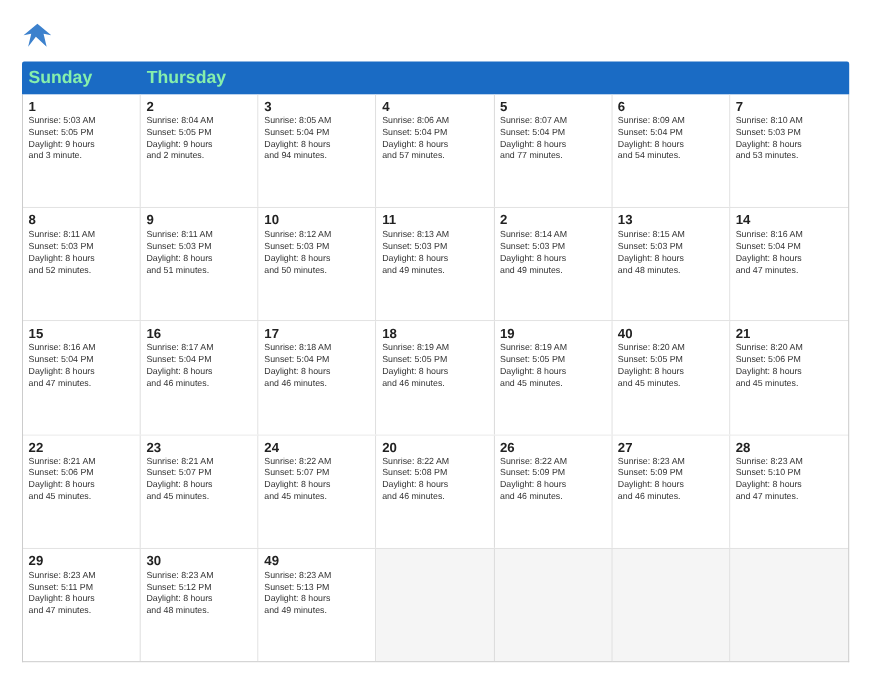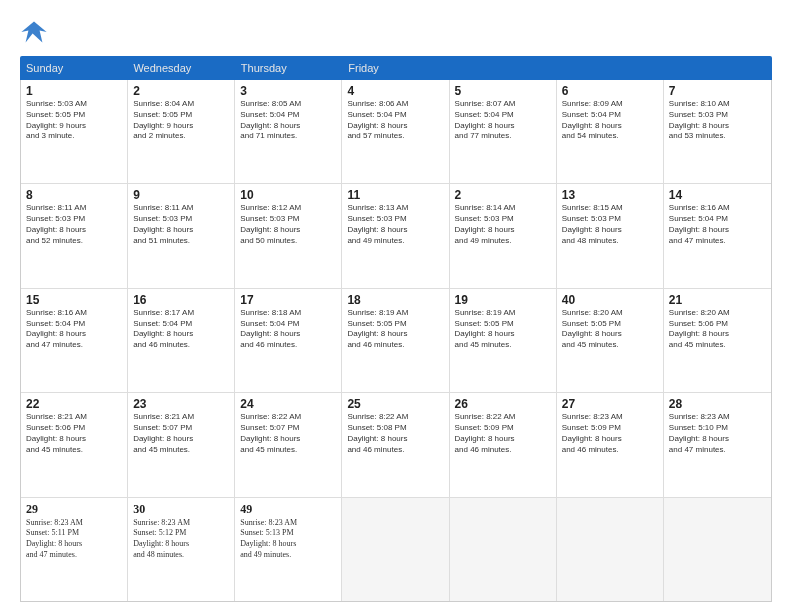--- a/index.html
+++ b/index.html
@@ -60,42 +60,41 @@
       display: flex;
       flex-direction: column;
     }
     .cal-header {
       display: grid;
       grid-template-columns: repeat(7, 1fr);
       background: #1a6bc4;
       border-radius: 2px 2px 0 0;
     }
     .cal-header-cell {
-      color: #e5e5e5;
-      font-size: 11px;
-      font-weight: normal;
+      color: #86efac;
+      font-size: 16px;
+      font-weight: bold;
       padding: 6px 6px;
       text-align: left;
     }
     .cal-body {
       flex: 1;
       display: flex;
       flex-direction: column;
       border: 1px solid #ccc;
       border-top: none;
     }
     .cal-row {
       display: grid;
       grid-template-columns: repeat(7, 1fr);
       flex: 1;
       border-bottom: 1px solid #ddd;
     }
     .cal-row:last-child {
       border-bottom: none;
-      font-family: Liberation Serif, serif;
     }
     .cal-cell {
       border-right: 1px solid #ddd;
       padding: 4px 5px 3px 5px;
       font-size: 8.5px;
       color: #333;
       background: #fff;
       overflow: hidden;
     }
     .cal-cell:last-child {
@@ -134,23 +133,21 @@
     </div>
     <div class="title-block">
       <div class="title-month"></div>
       <div class="title-location"></div>
     </div>
   </div>
 
   <div class="calendar">
     <div class="cal-header">
     <div class="cal-header-cell">Sunday</div>
-        <div class="cal-header-cell">Wednesday</div>
         <div class="cal-header-cell">Thursday</div>
-        <div class="cal-header-cell">Friday</div>
       </div>
     <div class="cal-body">
     <div class="cal-row">
           <div class="cal-cell">
             <span class="day-number">1</span>
             <span class="cell-line">Sunrise: 5:03 AM</span>
             <span class="cell-line">Sunset: 5:05 PM</span>
             <span class="cell-line">Daylight: 9 hours</span>
             <span class="cell-line">and 3 minute.</span>
           </div>
@@ -159,21 +156,21 @@
             <span class="cell-line">Sunrise: 8:04 AM</span>
             <span class="cell-line">Sunset: 5:05 PM</span>
             <span class="cell-line">Daylight: 9 hours</span>
             <span class="cell-line">and 2 minutes.</span>
           </div>
           <div class="cal-cell">
             <span class="day-number">3</span>
             <span class="cell-line">Sunrise: 8:05 AM</span>
             <span class="cell-line">Sunset: 5:04 PM</span>
             <span class="cell-line">Daylight: 8 hours</span>
-            <span class="cell-line">and 71 minutes.</span>
+            <span class="cell-line">and 94 minutes.</span>
           </div>
           <div class="cal-cell">
             <span class="day-number">4</span>
             <span class="cell-line">Sunrise: 8:06 AM</span>
             <span class="cell-line">Sunset: 5:04 PM</span>
             <span class="cell-line">Daylight: 8 hours</span>
             <span class="cell-line">and 57 minutes.</span>
           </div>
           <div class="cal-cell">
             <span class="day-number">5</span>
@@ -315,21 +312,21 @@
             <span class="cell-line">and 45 minutes.</span>
           </div>
           <div class="cal-cell">
             <span class="day-number">24</span>
             <span class="cell-line">Sunrise: 8:22 AM</span>
             <span class="cell-line">Sunset: 5:07 PM</span>
             <span class="cell-line">Daylight: 8 hours</span>
             <span class="cell-line">and 45 minutes.</span>
           </div>
           <div class="cal-cell">
-            <span class="day-number">25</span>
+            <span class="day-number">20</span>
             <span class="cell-line">Sunrise: 8:22 AM</span>
             <span class="cell-line">Sunset: 5:08 PM</span>
             <span class="cell-line">Daylight: 8 hours</span>
             <span class="cell-line">and 46 minutes.</span>
           </div>
           <div class="cal-cell">
             <span class="day-number">26</span>
             <span class="cell-line">Sunrise: 8:22 AM</span>
             <span class="cell-line">Sunset: 5:09 PM</span>
             <span class="cell-line">Daylight: 8 hours</span>

